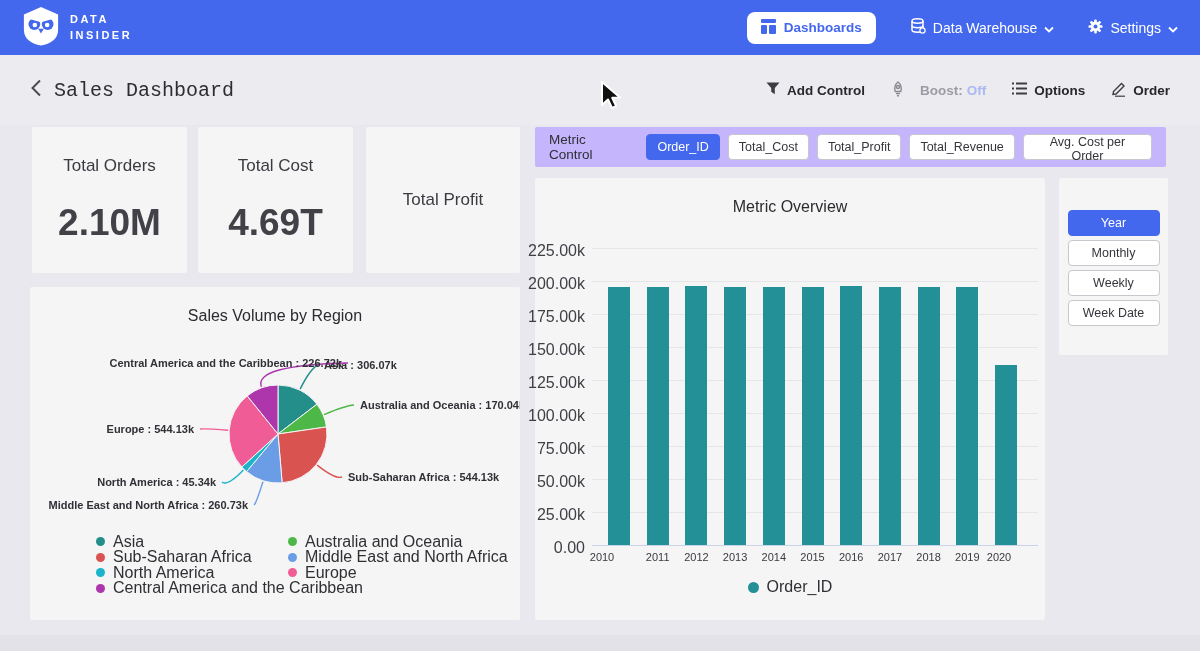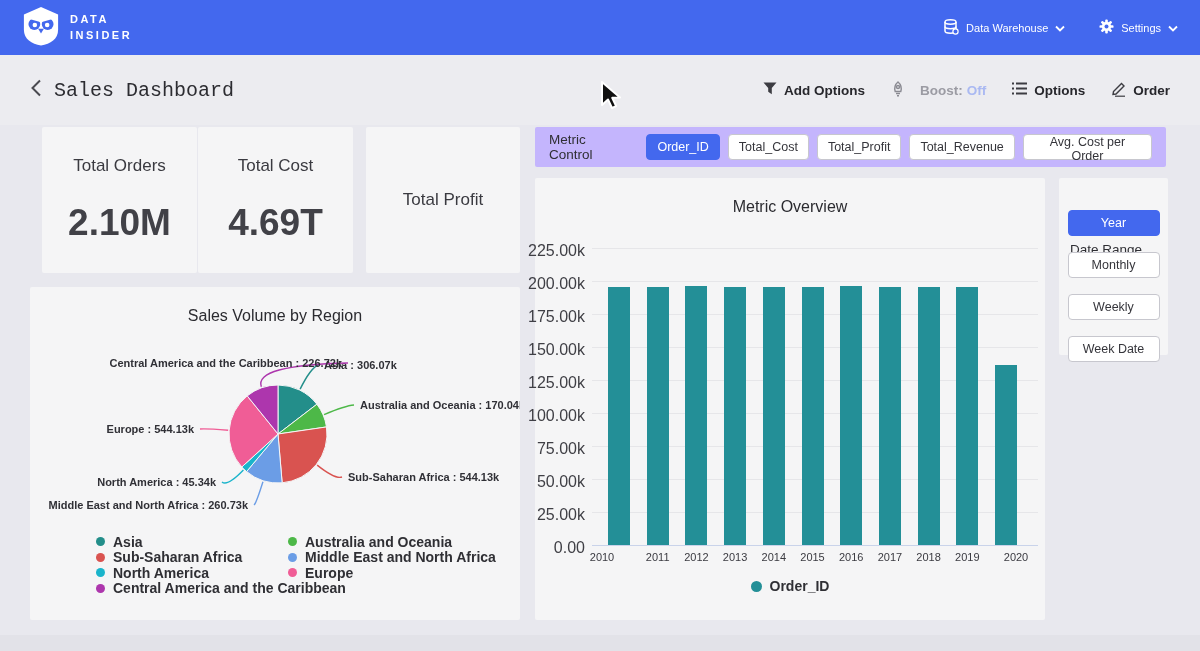--- a/index.html
+++ b/index.html
@@ -5,21 +5,21 @@
   * { margin:0; padding:0; box-sizing:border-box; }
   html,body { width:1200px; height:651px; overflow:hidden; }
   body { font-family:"Liberation Sans", sans-serif; background:#e8e8ee; position:relative; }
   .app { position:absolute; inset:0; width:1200px; height:651px; }
 
   
   .navbar { position:absolute; left:0; top:0; width:1200px; height:55px; background:#4368ee; display:flex; align-items:center; justify-content:space-between; padding:0 22px; }
   .brand { display:flex; align-items:center; gap:10px; }
   .brand-text { color:#fff; font-size:11px; font-weight:bold; letter-spacing:2.5px; line-height:1.45; }
   .nav-right { display:flex; align-items:center; gap:34px; }
-  .nav-item { display:flex; align-items:center; gap:7px; color:#fff; font-size:11px; font-weight:500; cursor:pointer; background:none; border:none; font-family:inherit; }
+  .nav-item { display:flex; align-items:center; gap:7px; color:#fff; font-size:14px; font-weight:500; cursor:pointer; background:none; border:none; font-family:inherit; }
   .nav-pill { background:#fff; color:#4368ee; border-radius:8px; padding:7px 14px; display:flex; align-items:center; gap:8px; font-size:13.5px; font-weight:bold; border:none; cursor:pointer; font-family:inherit; }
 
   
   .subheader { position:absolute; left:0; top:55px; width:1200px; height:70px; background:#ececf0; display:flex; align-items:center; justify-content:space-between; padding:0 30px; }
   .sub-left { display:flex; align-items:flex-end; gap:12px;font-family:Liberation Mono, monospace; }
   .page-title { font-size:20px; font-weight:500; color:#2c2c31; }
   .sub-actions { display:flex; align-items:center; gap:26px; }
   .action { display:flex; align-items:center; gap:7px; font-size:13.5px; font-weight:600; color:#27272c; cursor:pointer; background:none; border:none; font-family:inherit; }
   .boost-label { color:#9b9ba3;margin-left:8px; }
   .boost-value { color:#aab9f2; margin-left:-3px; }
@@ -35,35 +35,35 @@
 
   
   .metric-bar { position:absolute; left:535px; top:127px; width:631px; height:40px; background:#c4b5fd; border-radius:2px; display:flex; align-items:center; gap:8px; padding:0 14px; }
   .metric-label { font-size:13.5px; color:#2f2f34; margin-right:6px; }
   .chip { background:#fff; border:1px solid #c7c7ce; border-radius:4px; height:26px; padding:0 10px; font-size:12.5px; color:#35353b; font-family:inherit; cursor:pointer; }
   .chip-selected { background:#4368ee; border-color:#4368ee; color:#fff; }
 
   
   .date-label { position:absolute; left:11px; top:28px; font-size:13.5px; color:#2e2e33;margin-top:36px; }
   .date-buttons { position:absolute; left:0; top:32px; width:100%; }
-  .date-btn { display:block; width:92px; height:26px; margin:0 auto 16px; background:#fff; border:1px solid #c7c7ce; border-radius:4px; font-size:12.5px; color:#35353b; font-family:inherit; cursor:pointer; }
+  .date-btn { display:block; width:92px; height:26px; margin:0 auto 4px; background:#fff; border:1px solid #c7c7ce; border-radius:4px; font-size:12.5px; color:#35353b; font-family:inherit; cursor:pointer; }
   .date-btn-selected { background:#4368ee; color:#fff; border-color:#4368ee; }
 
   
   #bar-plot { position:absolute; left:57px; top:70px; width:446px; height:297px; }
   .gridline { position:absolute; left:0; right:0; height:1px; background:#e6e6e9; }
   .gridline-baseline { background:#c9d3ea; }
   .bar { position:absolute; bottom:0; width:22px; }
   #bar-yticks { position:absolute; left:6px; top:70px; width:44px; height:297px; }
   .ytick { position:absolute; right:0; font-size:16px; color:#3f3f45; }
   #bar-xlabels { position:absolute; left:57px; top:373px; width:446px; height:16px; }
   .xtick { position:absolute; font-size:11px; color:#3a3a40; transform:translateX(-50%); }
   .bar-legend { position:absolute; left:0; right:0; top:400px; display:flex; justify-content:center; align-items:center; gap:8px; }
   .legend-dot { width:11px; height:11px; border-radius:50%; }
-  .legend-text { font-size:14px; font-weight:bold; color:#2f2f34; }
+  .legend-text { font-size:16px; font-weight:normal; color:#2f2f34; }
 
   
   #pie-svg { position:absolute; left:0; top:0; }
   #pie-svg text { font-size:11px; font-weight:bold; fill:#303036; }
   .pie-legend-col { position:absolute; top:247px; }
   .pie-legend-row { display:flex; align-items:center; gap:8px; height:15.5px; }
   .pie-legend-row .legend-dot { width:9px; height:9px; }
 
   .footer-strip { position:absolute; left:0; bottom:0; width:1200px; height:16px; background:#e2e2e8; }
   .cursor { position:absolute; left:598px; top:80px; z-index:50; pointer-events:none; }
@@ -86,20 +86,30 @@
           <path d="M6 13 L20 17 L34 13 L20 9 Z" fill="#ffffff"></path>
           <path d="M17 24 L20 29 L23 24 Z" fill="#4368ee"></path>
         </svg>
       </span>
       <div class="brand-text" data-interactable="false">
         <div>DATA</div>
         <div>INSIDER</div>
       </div>
     </div>
     <div class="nav-right">
+      <button class="nav-pill" data-interactable="true">
+        <span data-interactable="false">
+          <svg width="15" height="15" viewBox="0 0 15 15">
+            <rect x="0" y="0" width="15" height="4" rx="1" fill="#4368ee"></rect>
+            <rect x="0" y="6" width="6" height="9" rx="1" fill="#4368ee"></rect>
+            <rect x="8" y="6" width="7" height="9" rx="1" fill="#4368ee"></rect>
+          </svg>
+        </span>
+        <span>Dashboards</span>
+      </button>
       <button class="nav-item" data-interactable="true">
         <span data-interactable="false">
           <svg width="16" height="16" viewBox="0 0 16 16" fill="none" stroke="#ffffff" stroke-width="1.5">
             <ellipse cx="7.5" cy="3" rx="5.5" ry="2.2"></ellipse>
             <path d="M2 3 V12 C2 13.2 4.5 14.2 7.5 14.2 C10.5 14.2 13 13.2 13 12 V3"></path>
             <path d="M2 7.5 C2 8.7 4.5 9.7 7.5 9.7 C10.5 9.7 13 8.7 13 7.5"></path>
             <circle cx="12.5" cy="12.5" r="2.6" fill="#4368ee" stroke="#ffffff" stroke-width="1.2"></circle>
           </svg>
         </span>
         <span>Data Warehouse</span>
@@ -141,21 +151,21 @@
       </span>
       <span class="page-title" data-interactable="false">Sales Dashboard</span>
     </div>
     <div class="sub-actions">
       <button class="action" data-interactable="true">
         <span data-interactable="false">
           <svg width="14" height="13" viewBox="0 0 14 13">
               <path d="M0.5 0.5 H13.5 L8.8 6 V12.2 L5.2 9.8 V6 Z" fill="#3c3c42"></path>
             </svg>
         </span>
-        <span>Add Options</span>
+        <span>Add Control</span>
       </button>
       <button class="action" data-interactable="true">
         <span data-interactable="false">
           <svg width="14" height="16" viewBox="0 0 14 16" fill="none" stroke="#8a8a92" stroke-width="1.4">
             <path d="M7 1 C10 3.5 10.8 7 9.8 10.5 H4.2 C3.2 7 4 3.5 7 1 Z"></path>
             <circle cx="7" cy="6" r="1.5"></circle>
             <path d="M5 12.5 H9 M6 14.8 H8"></path>
           </svg>
         </span>
         <span class="boost-label">Boost:</span>
@@ -179,21 +189,21 @@
           <svg width="15" height="16" viewBox="0 0 15 16">
             <path d="M2.5 10.5 L10.5 2.5 L13 5 L5 13 L2 13.5 Z" fill="none" stroke="#3c3c42" stroke-width="1.4"></path>
             <path d="M4 15.2 H14" stroke="#3c3c42" stroke-width="1.2"></path>
           </svg>
         </span>
         <span>Order</span>
       </button>
     </div>
   </div>
 
-  <div class="panel kpi" style="left:42px; top:127px; width:155px; height:146px;" data-interactable="false">
+  <div class="panel kpi" style="left:32px; top:127px; width:155px; height:146px;" data-interactable="false">
     <div class="kpi-label" data-interactable="false">Total Orders</div>
     <div class="kpi-value" data-interactable="false">2.10M</div>
   </div>
   <div class="panel kpi" style="left:198px; top:127px; width:155px; height:146px;" data-interactable="false">
     <div class="kpi-label" data-interactable="false">Total Cost</div>
     <div class="kpi-value" data-interactable="false">4.69T</div>
   </div>
   <div class="panel kpi" style="left:366px; top:127px; width:154px; height:146px;" data-interactable="false">
     <div class="kpi-label" data-interactable="false">Total Profit</div>
   </div>
@@ -250,21 +260,21 @@
         <div class="xtick" data-interactable="false" style="left: 10px; text-align: center;">2010</div>
         <div class="xtick" data-interactable="false" style="left: 65.7px;">2011</div>
         <div class="xtick" data-interactable="false" style="left: 104.4px;">2012</div>
         <div class="xtick" data-interactable="false" style="left: 143.1px;">2013</div>
         <div class="xtick" data-interactable="false" style="left: 181.8px;">2014</div>
         <div class="xtick" data-interactable="false" style="left: 220.5px;">2015</div>
         <div class="xtick" data-interactable="false" style="left: 259.2px; text-align: center;">2016</div>
         <div class="xtick" data-interactable="false" style="left: 297.9px;">2017</div>
         <div class="xtick" data-interactable="false" style="left: 336.6px;">2018</div>
         <div class="xtick" data-interactable="false" style="left: 375.3px;">2019</div>
-        <div class="xtick" data-interactable="false" style="left: 424px;">2020</div>
+        <div class="xtick" data-interactable="false" style="left: 407px;">2020</div>
       </div>
     <div class="bar-legend" data-interactable="false">
       <span class="legend-dot" id="bar-legend-dot" data-interactable="false" style="background: rgb(35, 143, 151);"></span>
       <span class="legend-text" data-interactable="false">Order_ID</span>
     </div>
   </div>
 
   <div class="panel" style="left:1059px; top:178px; width:109px; height:177px;" data-interactable="false">
     <div class="date-label" data-interactable="false">Date Range</div>
     <div class="date-buttons" id="date-buttons" data-interactable="false">

